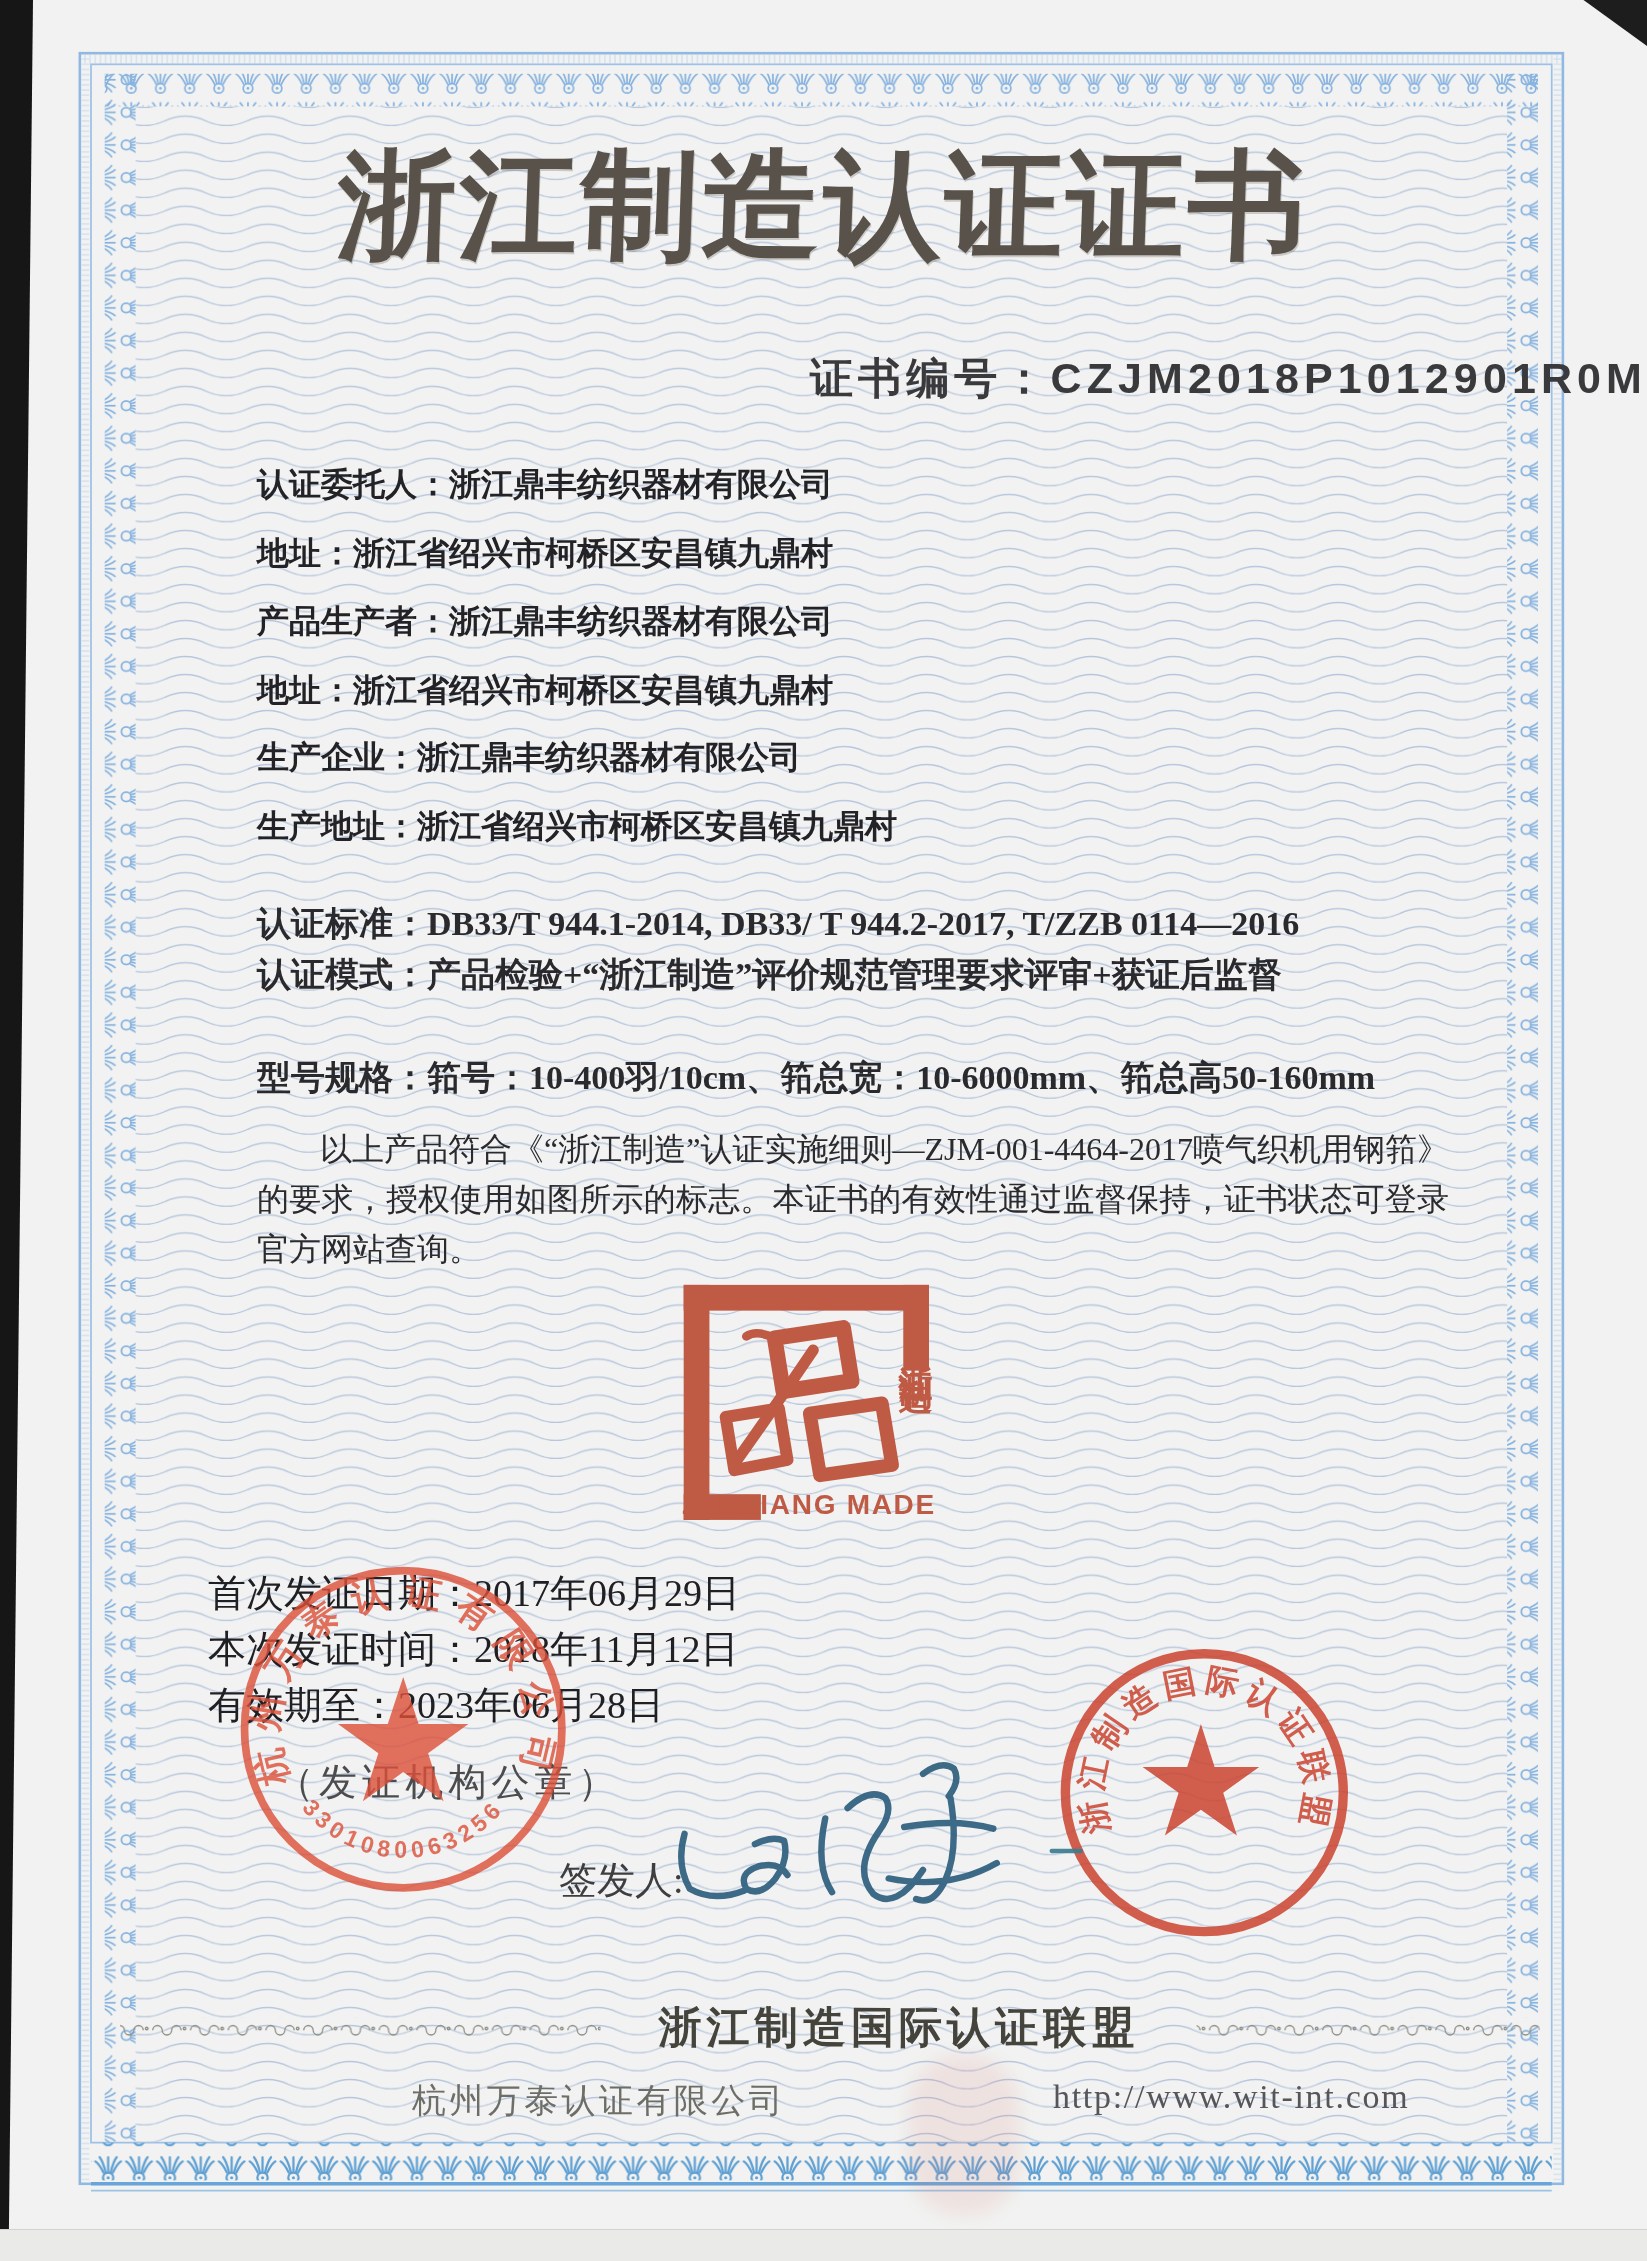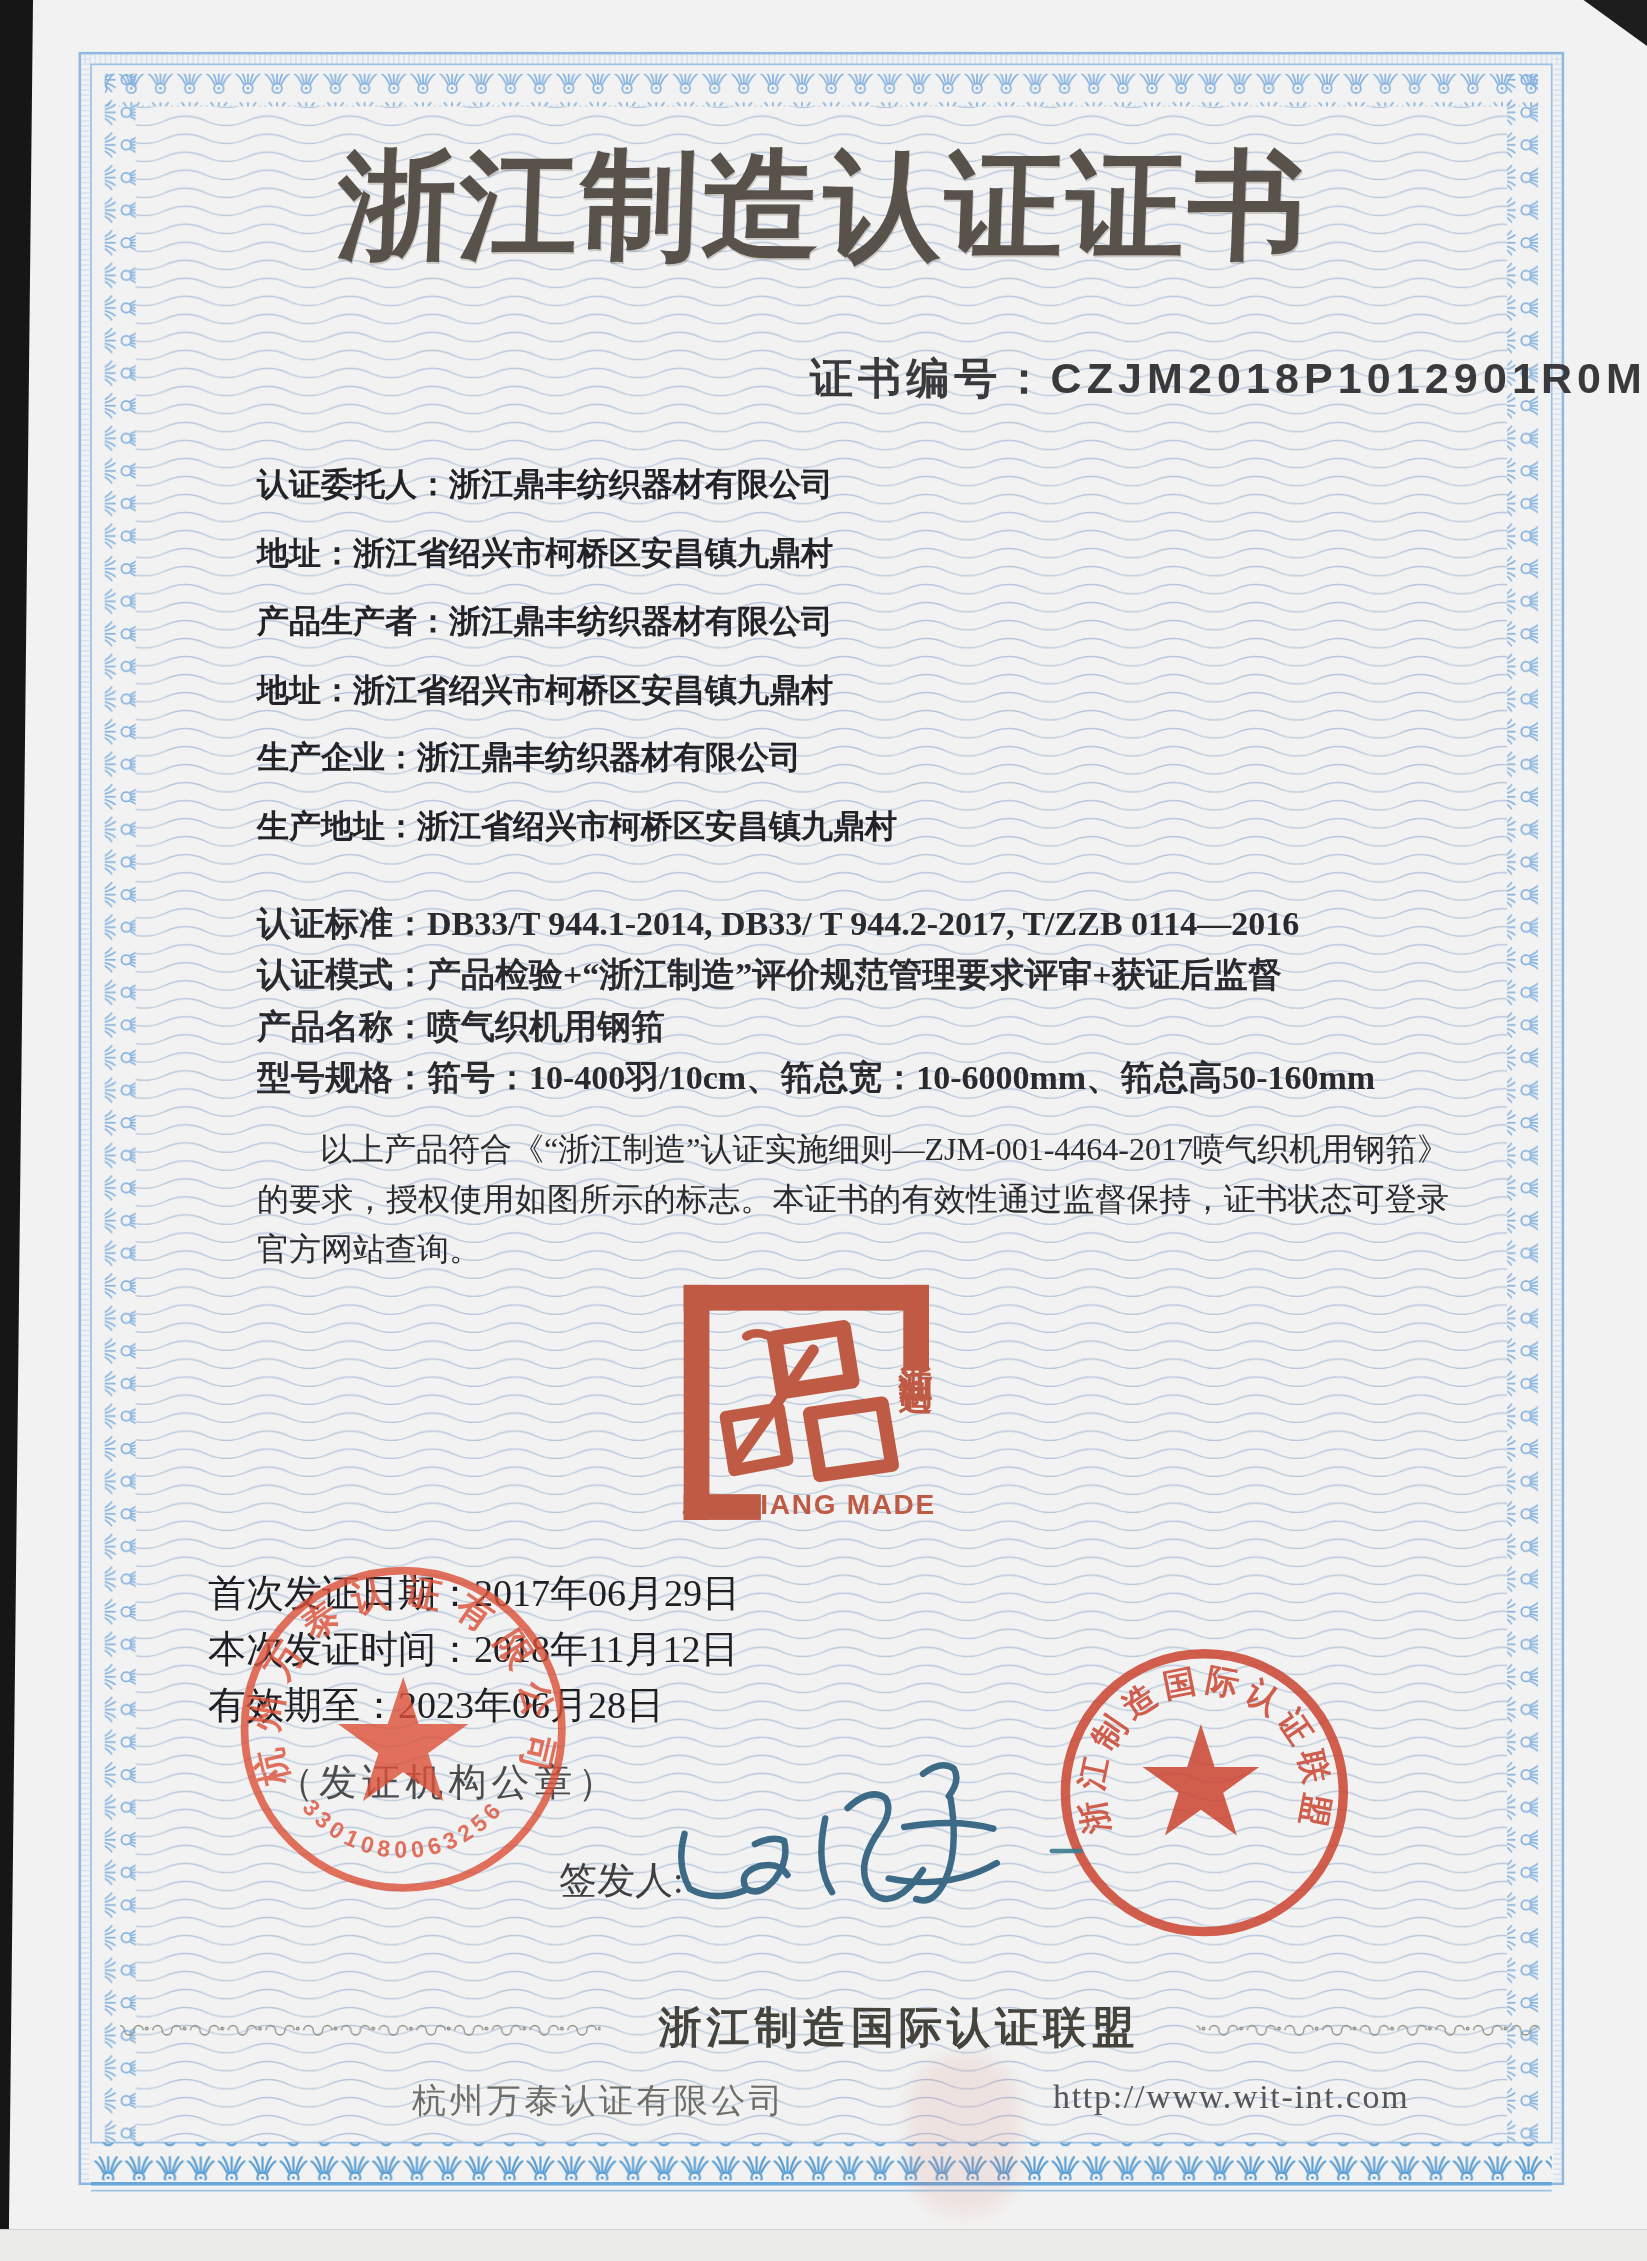--- a/index.html
+++ b/index.html
@@ -154,23 +154,20 @@
   <div class="t field" style="top:805px">
     <span>生产地址：</span><span>浙江省绍兴市柯桥区安昌镇九鼎村</span>
   </div>
 
   <div class="t spec" style="top:901px">
     <span>认证标准：</span><span>DB33/T 944.1-2014, DB33/ T 944.2-2017, T/ZZB 0114—2016</span>
   </div>
   <div class="t spec" style="top:952px">
     <span>认证模式：</span><span>产品检验+“浙江制造”评价规范管理要求评审+获证后监督</span>
   </div>
-  <div class="t spec" style="top:1004px">
-    <span>产品名称：</span><span>喷气织机用钢筘</span>
-  </div>
   <div class="t spec" style="top:1055px">
     <span>型号规格：</span><span>筘号：10-400羽/10cm、筘总宽：10-6000mm、筘总高50-160mm</span>
   </div>
 
   <div class="t statement">以上产品符合《“浙江制造”认证实施细则—ZJM-001-4464-2017喷气织机用钢筘》的要求，授权使用如图所示的标志。本证书的有效性通过监督保持，证书状态可登录官方网站查询。</div>
 
   <div class="t logo-side">浙江制造</div>
   <div class="t logo-bottom">ZHEJIANG MADE</div>
 
   <div class="t date-line" style="top:1568px">

